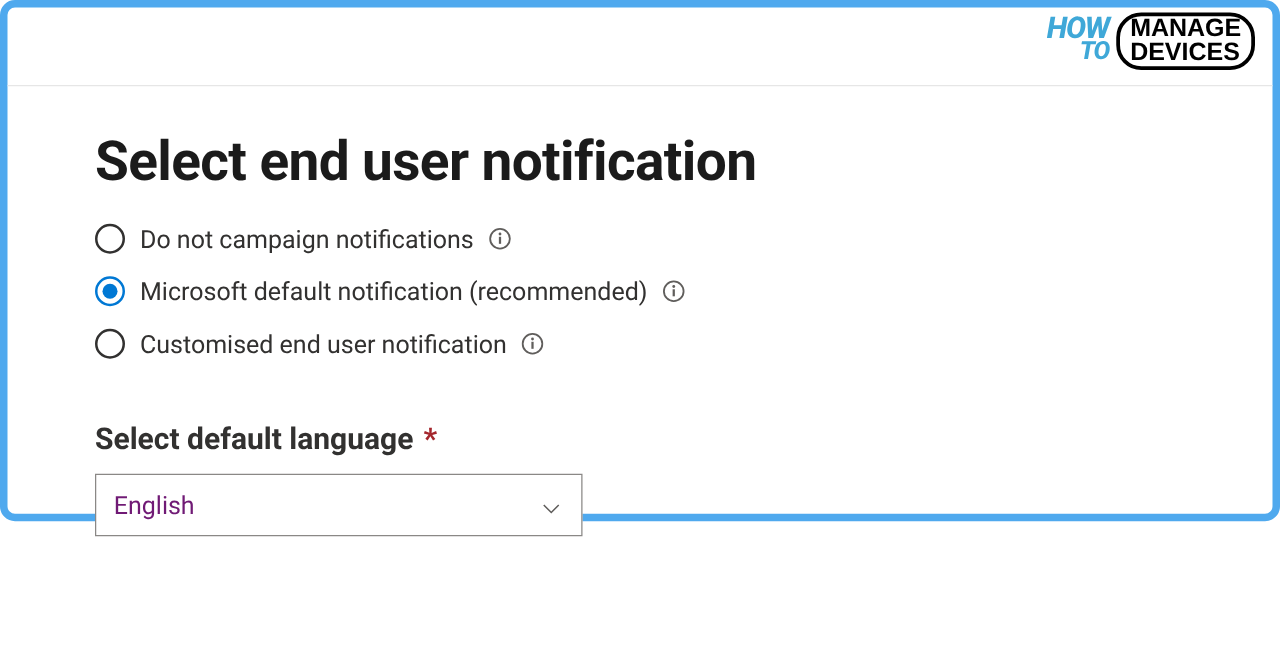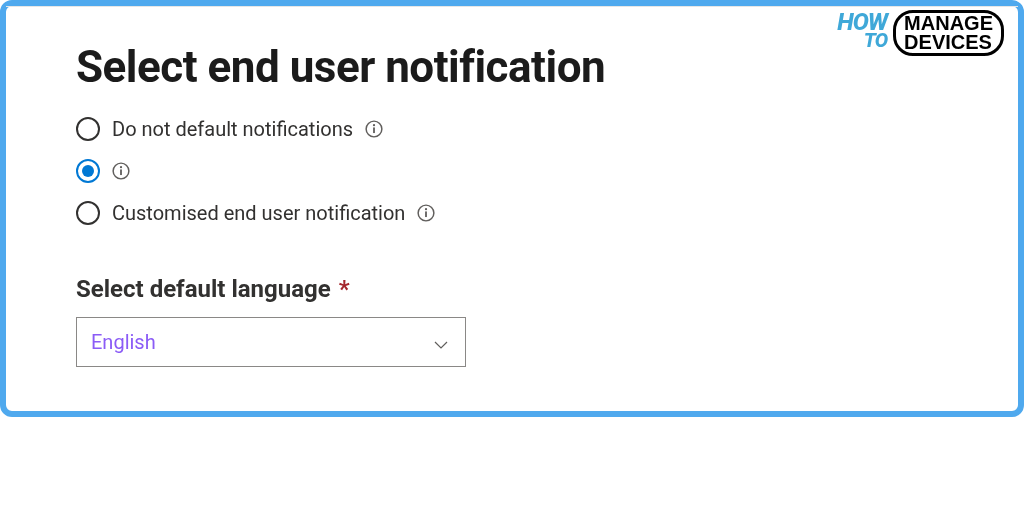--- a/index.html
+++ b/index.html
@@ -19,21 +19,22 @@
       position: absolute;
       top: 0;
       left: 0;
       width: 1024px;
       height: 417px;
       border: 6px solid #4fa9ee;
       border-radius: 12px;
       background: #fff;
     }
     .content {
-      padding: 0 70px 0 70px;
+      padding: 28px 70px 0 70px;
+      margin-top: 34px;
     }
     .topline {
       height: 1px;
       background: #e6e6e6;
       margin: 0 -70px 16px -70px;
     }
     h1.page-title {
       font-size: 44px;
       font-weight: 700;
       color: #1b1b1b;
@@ -101,21 +102,21 @@
     }
     .select-box {
       width: 390px;
       height: 50px;
       border: 1px solid #8a8886;
       display: flex;
       align-items: center;
       justify-content: space-between;
       padding: 0 16px 0 14px;
       cursor: pointer;
-      color: #8b5cf6;
+      color: #701a75;
       font-size: 20px;
       background: #fff;
     }
     .chevron {
       width: 16px;
       height: 16px;
     }
     .brand {
       position: absolute;
       top: 4px;
@@ -177,34 +178,35 @@
   <div class="content">
     <div class="topline"></div>
 
     <h1 class="page-title">Select end user notification</h1>
 
 
     <div class="radio-group">
 
       <div class="radio-item">
         <span class="radio-circle"></span>
-        <span class="radio-label">Do not default notifications</span>
+        <span class="radio-label">Do not campaign notifications</span>
         <span class="info-icon">
           <svg viewBox="0 0 16 16" width="18" height="18">
             <circle cx="8" cy="8" r="7" fill="none" stroke="#605e5c" stroke-width="1.3"></circle>
             <circle cx="8" cy="4.6" r="1" fill="#605e5c"></circle>
             <rect x="7.2" y="6.6" width="1.6" height="5" fill="#605e5c"></rect>
           </svg>
         </span>
       </div>
 
       <div class="radio-item">
         <span class="radio-circle selected">
           <span class="radio-dot"></span>
         </span>
+        <span class="radio-label">Microsoft default notification (recommended)</span>
         <span class="info-icon">
           <svg viewBox="0 0 16 16" width="18" height="18">
             <circle cx="8" cy="8" r="7" fill="none" stroke="#605e5c" stroke-width="1.3"></circle>
             <circle cx="8" cy="4.6" r="1" fill="#605e5c"></circle>
             <rect x="7.2" y="6.6" width="1.6" height="5" fill="#605e5c"></rect>
           </svg>
         </span>
       </div>
 
       <div class="radio-item">

